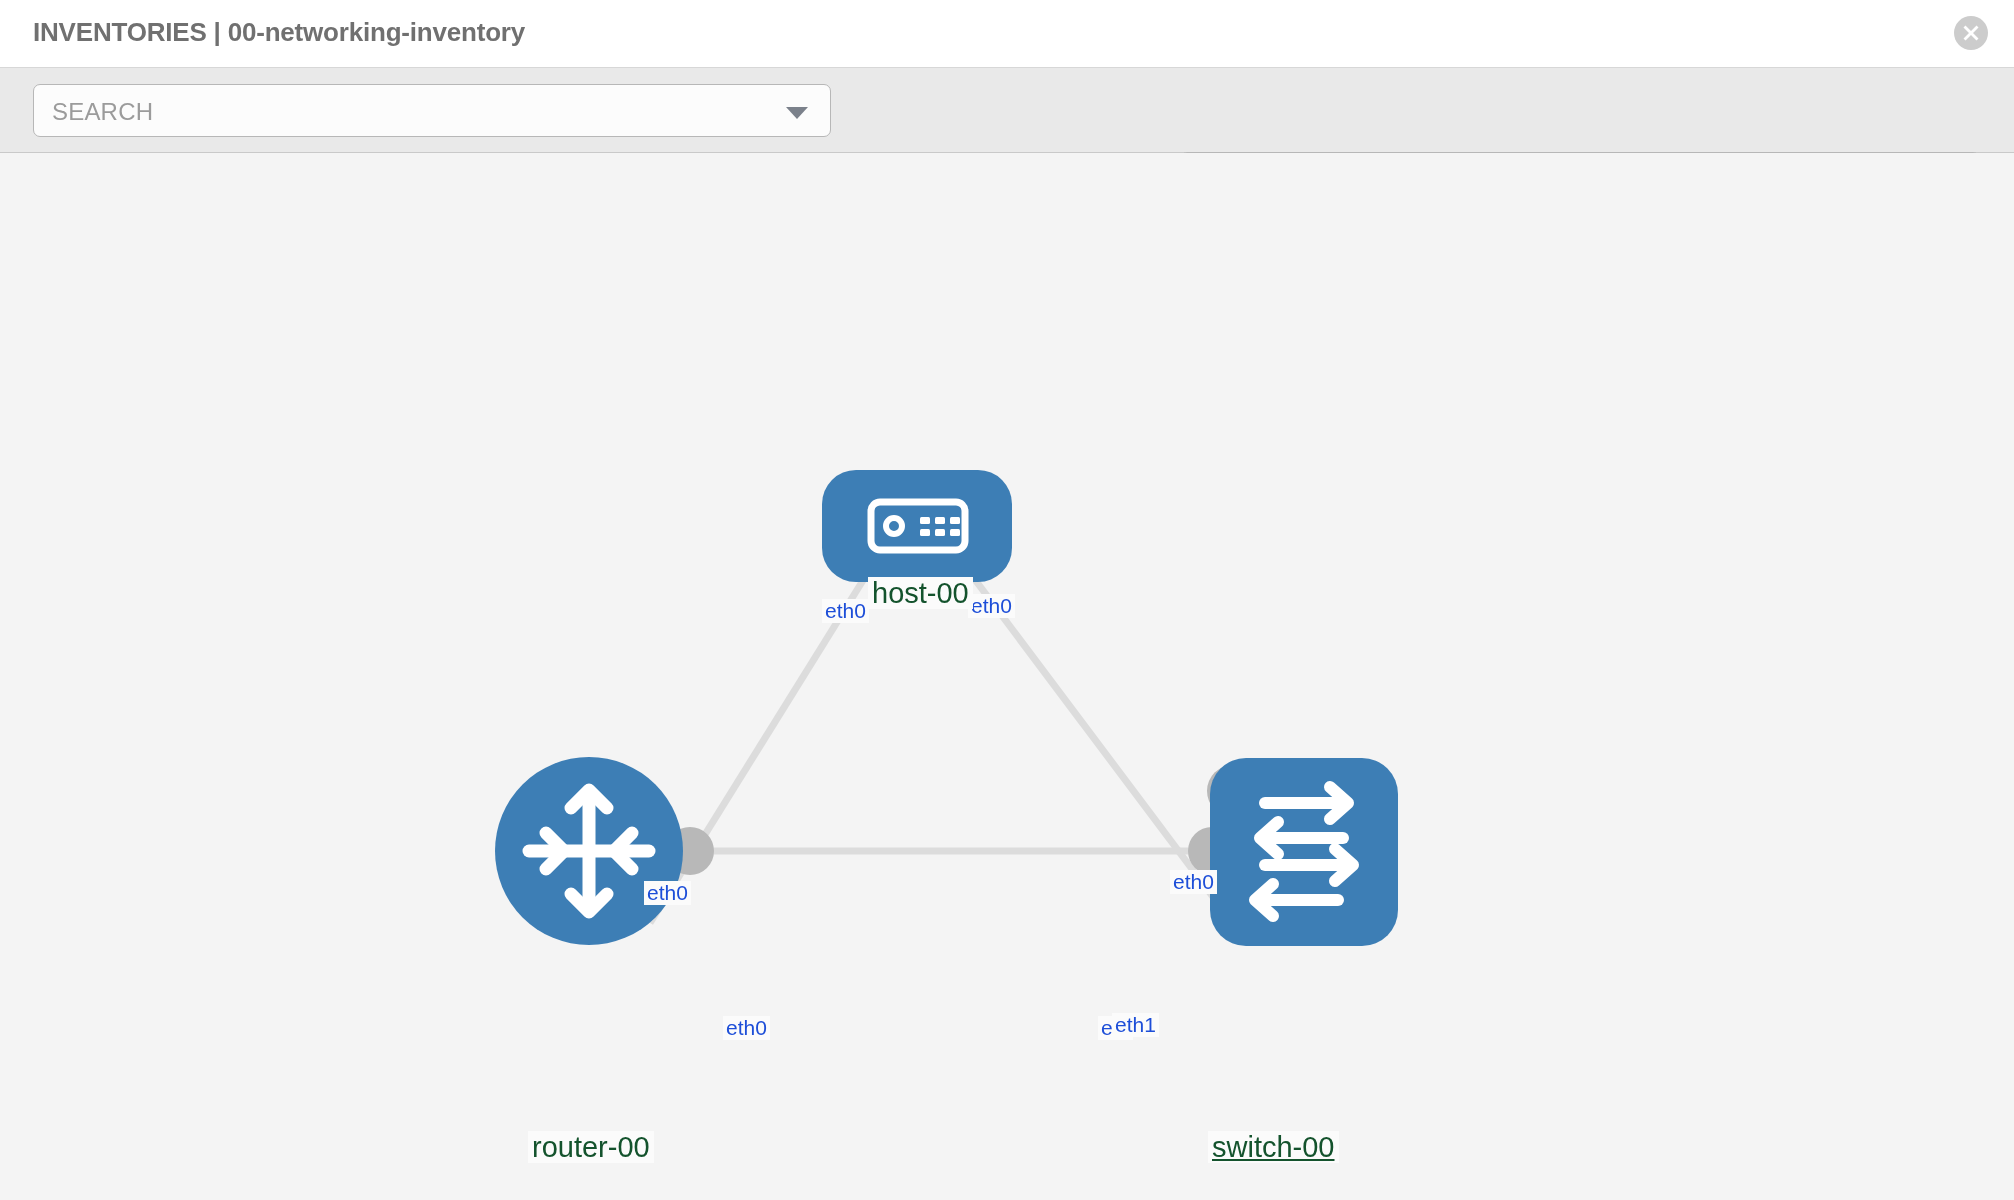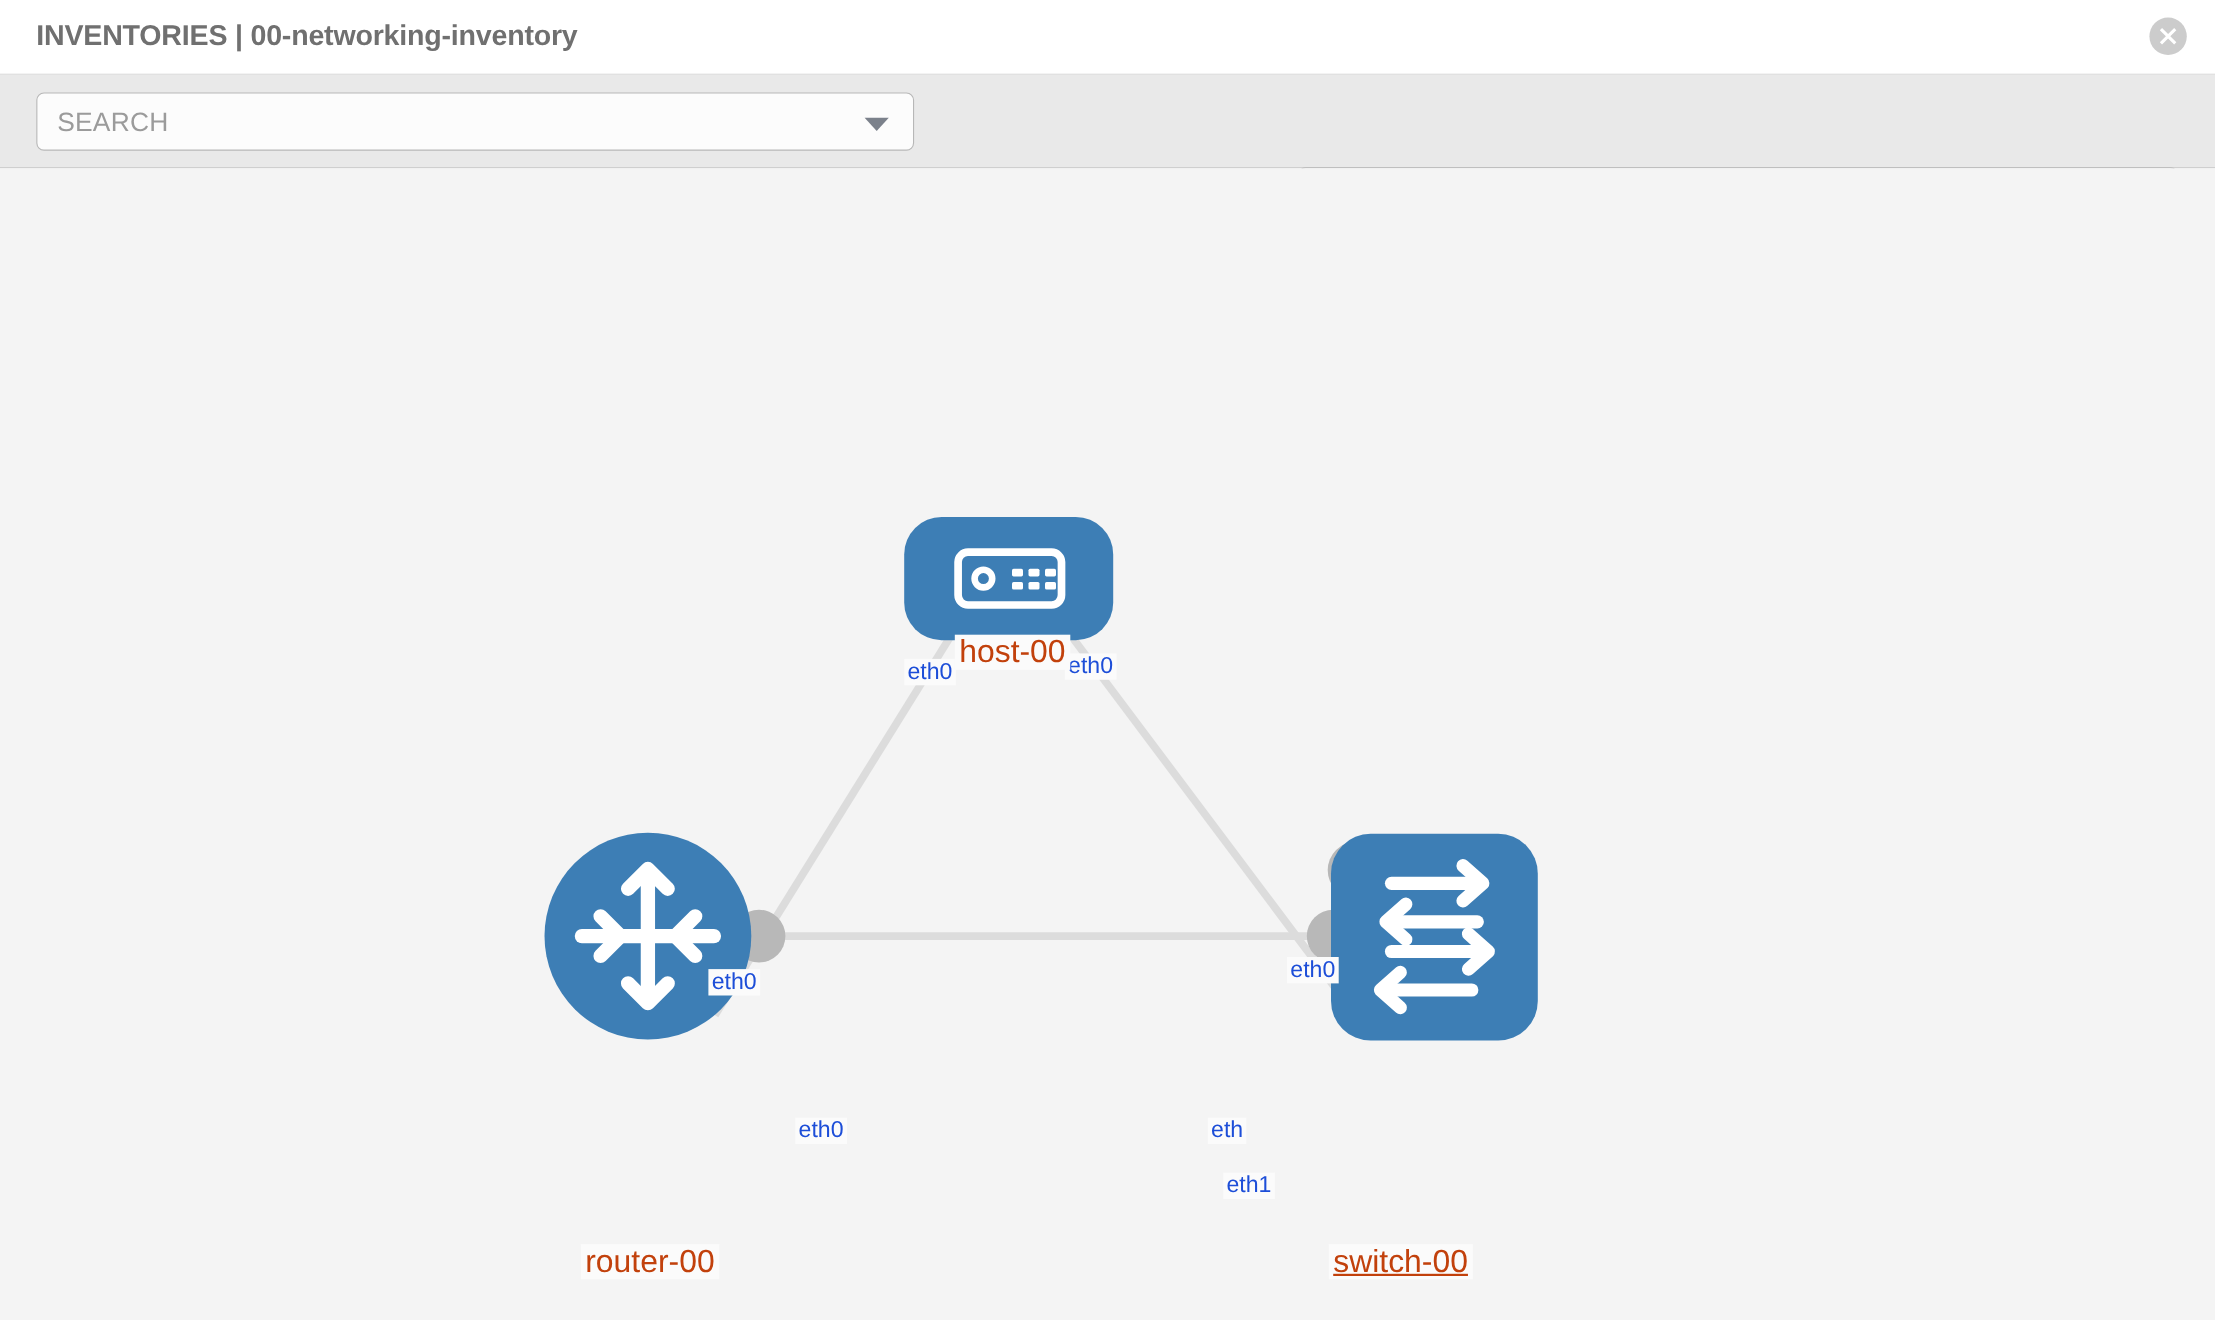--- a/index.html
+++ b/index.html
@@ -143,21 +143,21 @@
     background: #fbfbfb;
     color: #1d4ed8;
     font-size: 21px;
     padding: 1px 3px;
     white-space: nowrap;
     line-height: 1.05;
   }
   .node-label {
     position: absolute;
     background: #fbfbfb;
-    color: #c2410c;
+    color: #14532d;
     font-size: 29px;
     padding: 1px 4px;
     white-space: nowrap;
     line-height: 1.05;
     text-align: right;
   }
 </style>
 </head>
 <body>
 
@@ -260,19 +260,19 @@
       </g>
     </g>
   </svg>
 
   <div class="edge-label" style="left:822px;  top:446px;">eth0</div>
   <div class="edge-label" style="left:968px;  top:441px;">eth0</div>
   <div class="edge-label" style="left:644px;  top:728px;">eth0</div>
   <div class="edge-label" style="left:1170px; top:717px;">eth0</div>
   <div class="edge-label" style="left:723px;  top:863px;">eth0</div>
   <div class="edge-label" style="left:1098px; top:863px;">eth</div>
-  <div class="edge-label" style="left:1112px; top:913px;">eth1</div>
+  <div class="edge-label" style="left:1112px; top:860px;">eth1</div>
 
   <div class="node-label" style="left:868px;  top:424px;">host-00</div>
   <div class="node-label" style="left:528px;  top:978px;">router-00</div>
   <div class="node-label" style="left:1208px; top:978px;text-decoration:underline;">switch-00</div>
 
 </div>
 
 </body></html>

